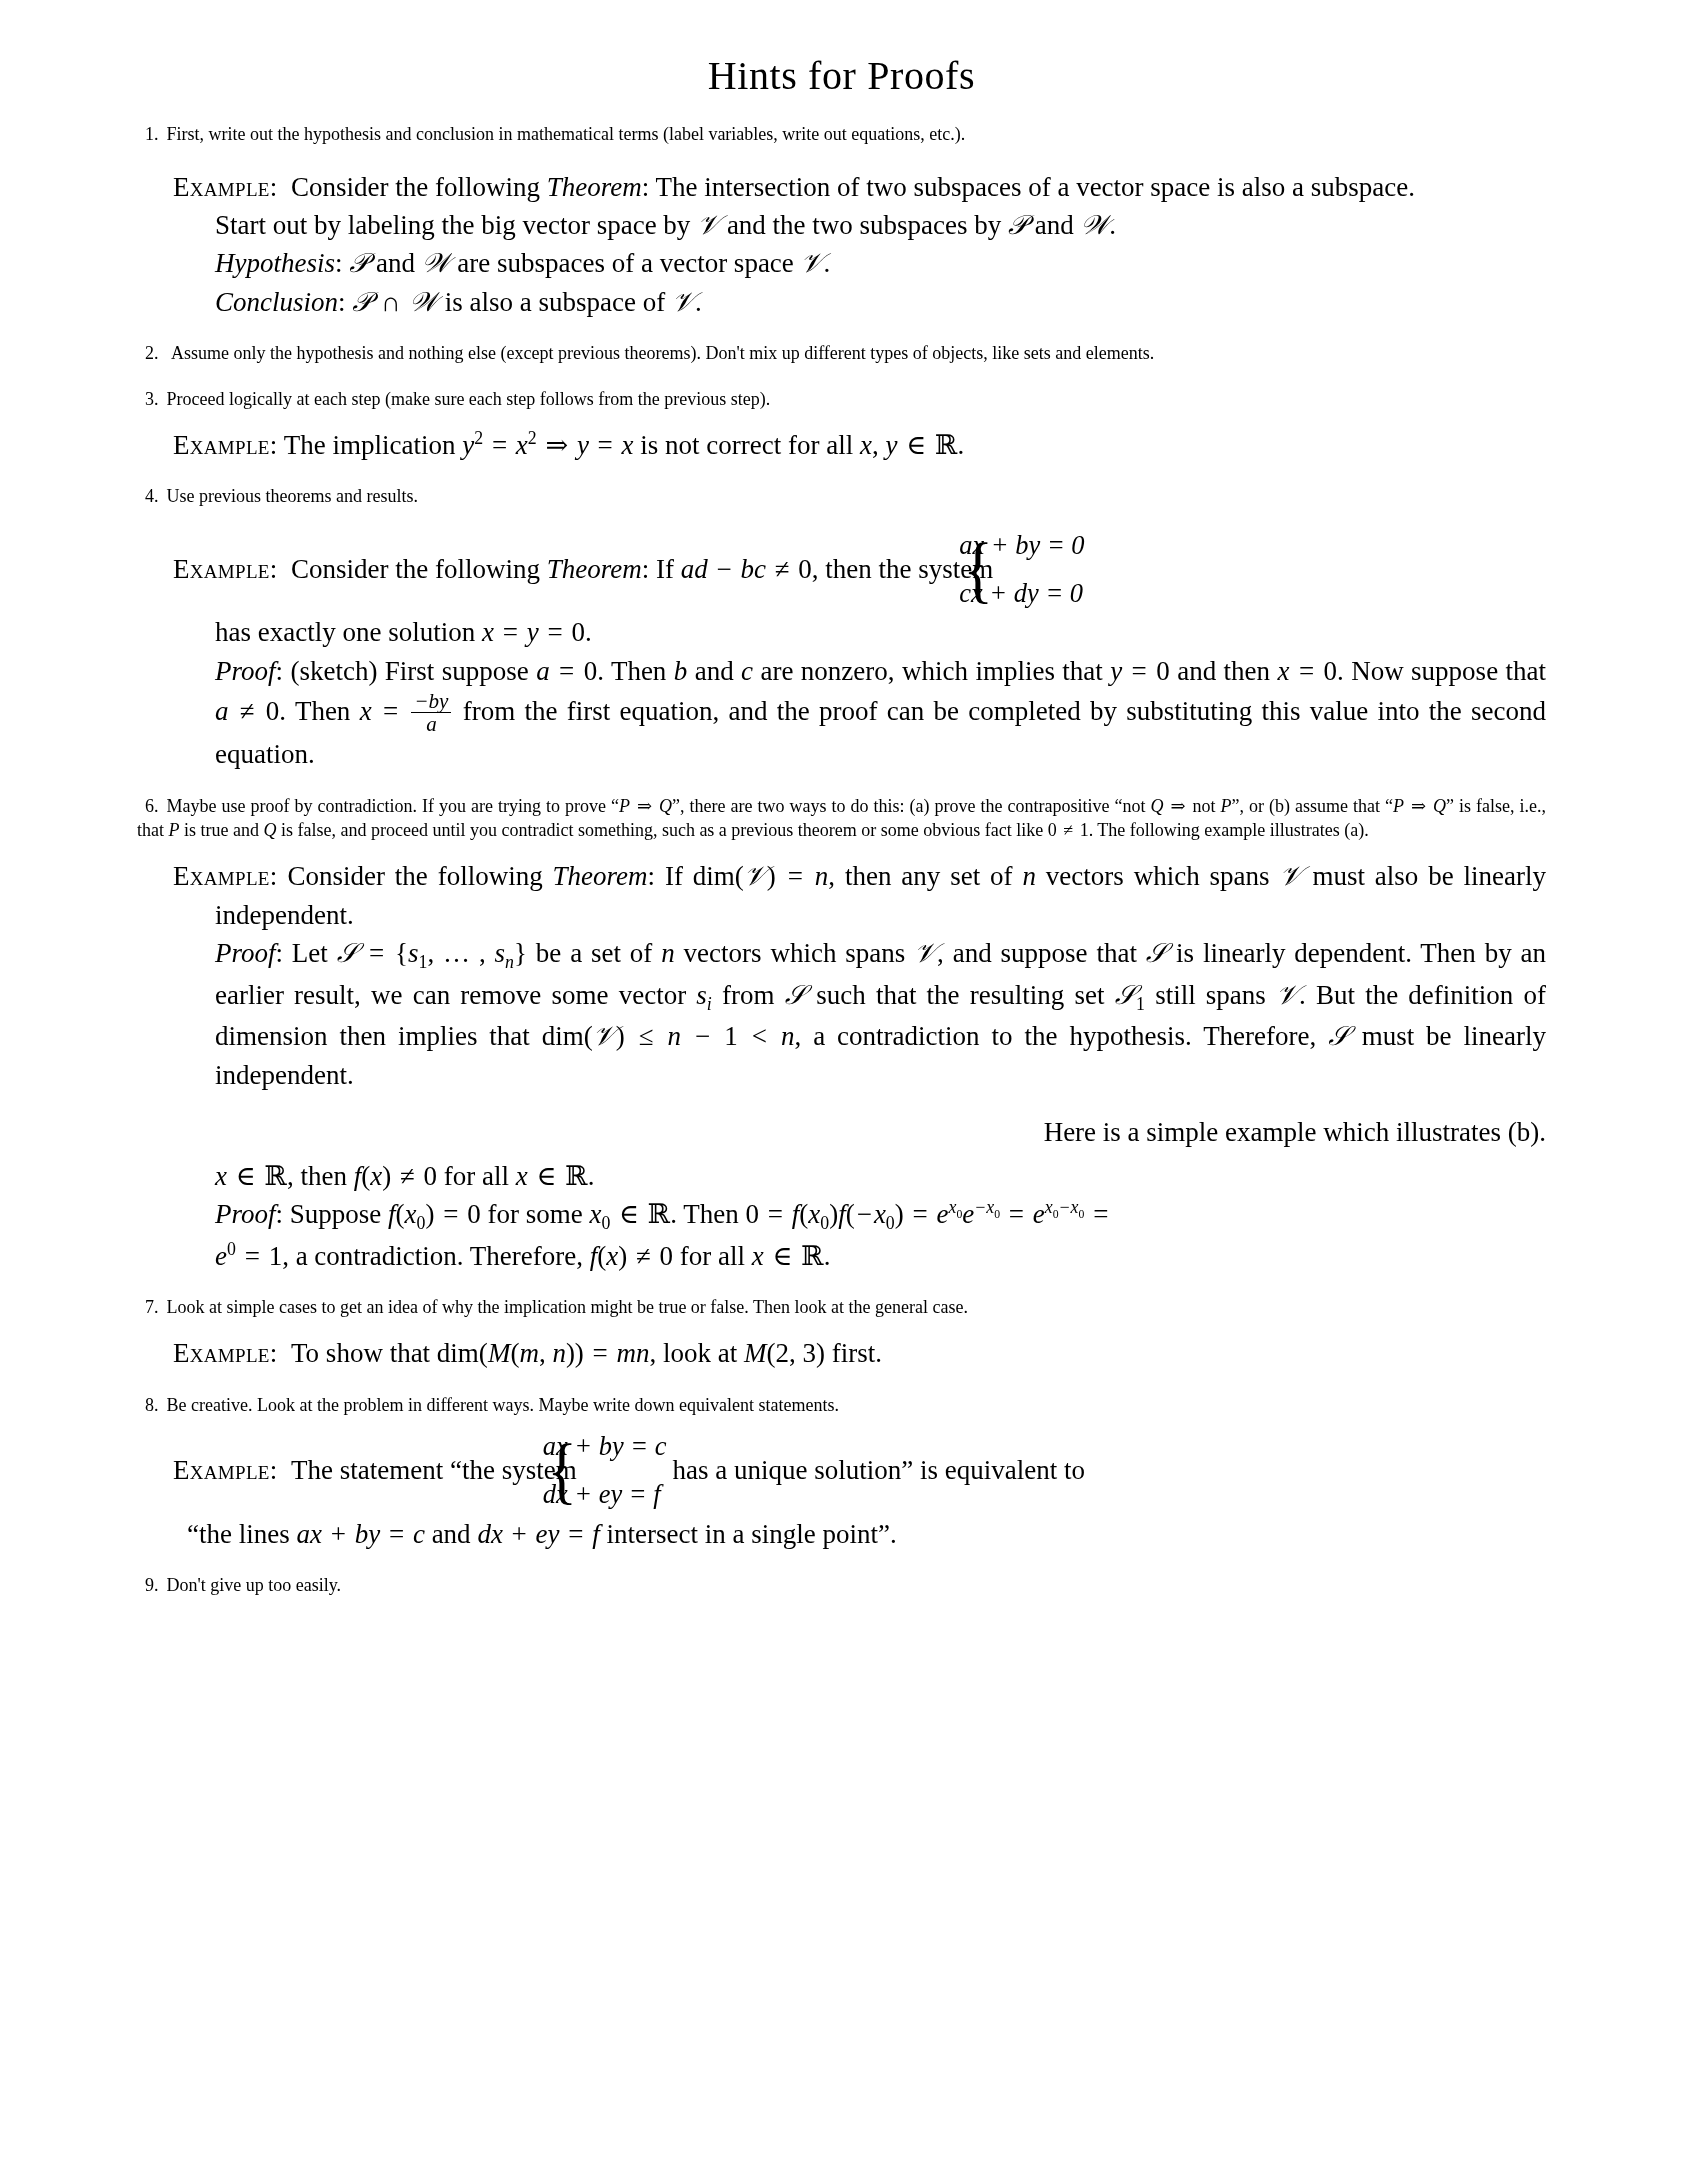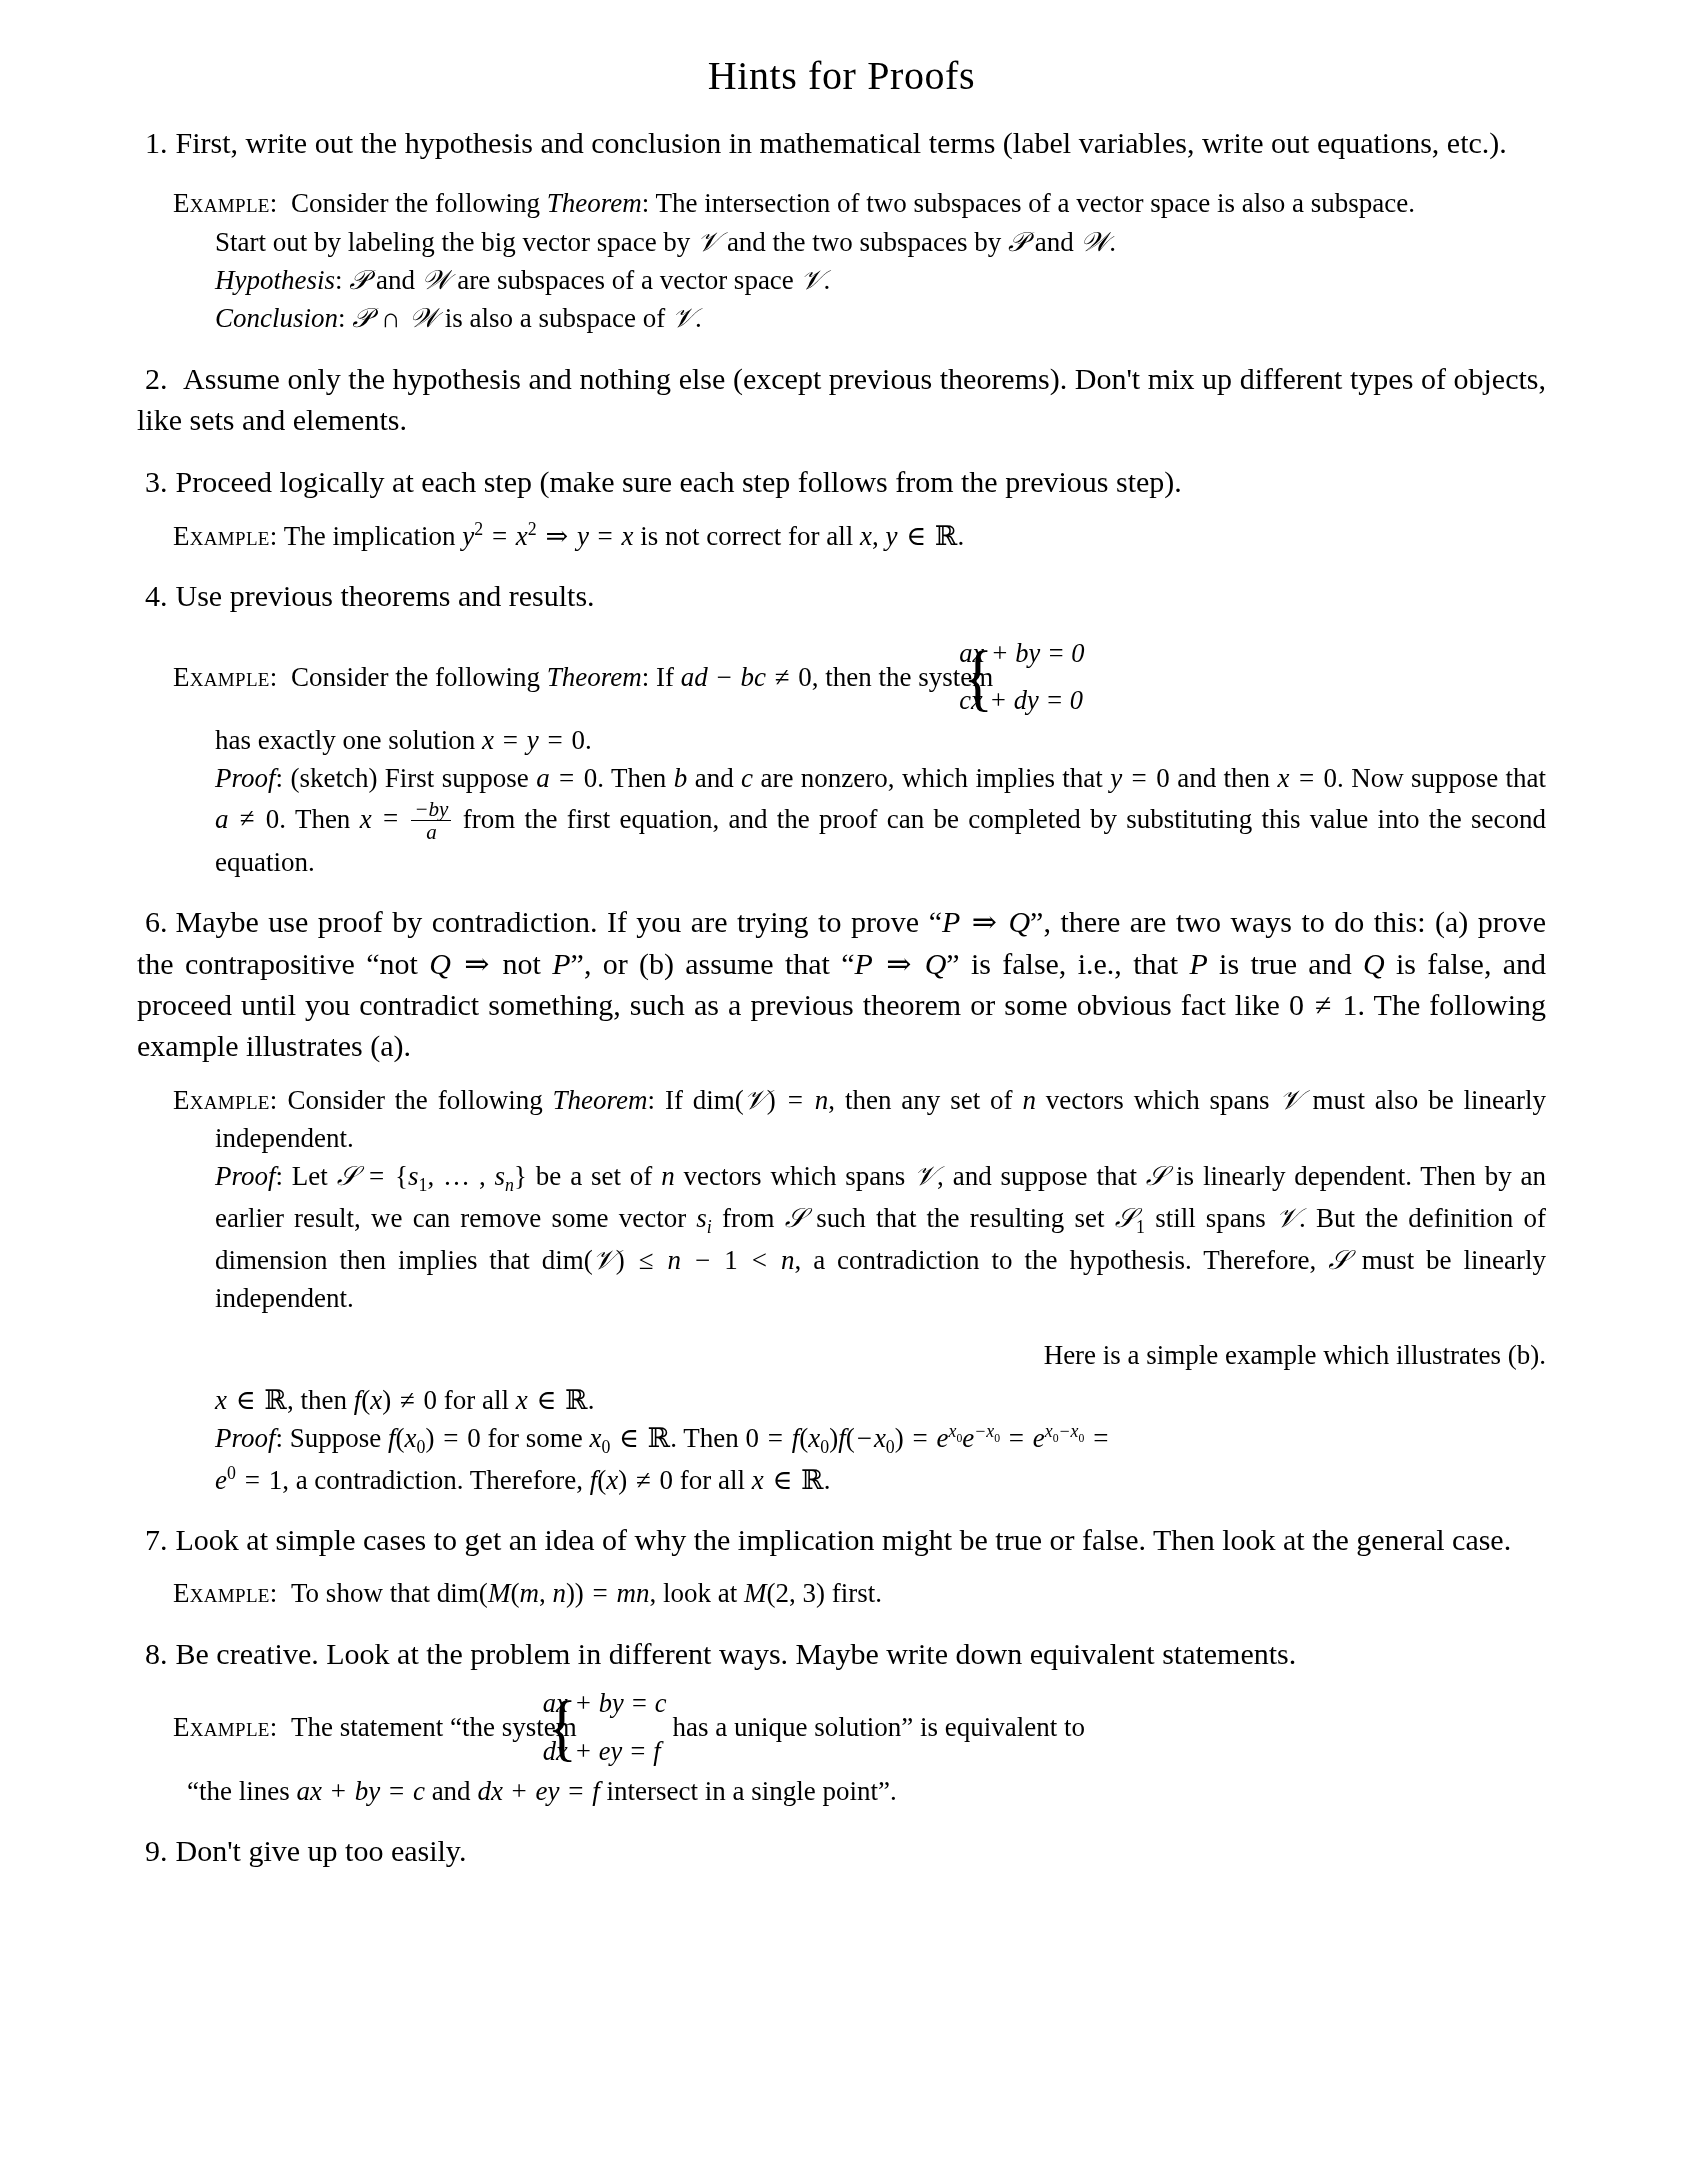--- a/index.html
+++ b/index.html
@@ -24,21 +24,21 @@
   .doc-title {
     text-align: center;
     font-size: 40px;
     font-weight: normal;
     letter-spacing: 0.6px;
     margin: 0 0 24px 0;
     line-height: 1.1;
   }
   
   .item {
-    font-size: 30px;
+    font-size: 18px;
     line-height: 1.38;
     text-align: justify;
     text-justify: inter-word;
     margin: 0 0 21px 0;
     hyphens: none;
   }
   .item.tight { margin-bottom: 14px; }
   .item .num { margin-right: 8px; }
   .hang {
     

